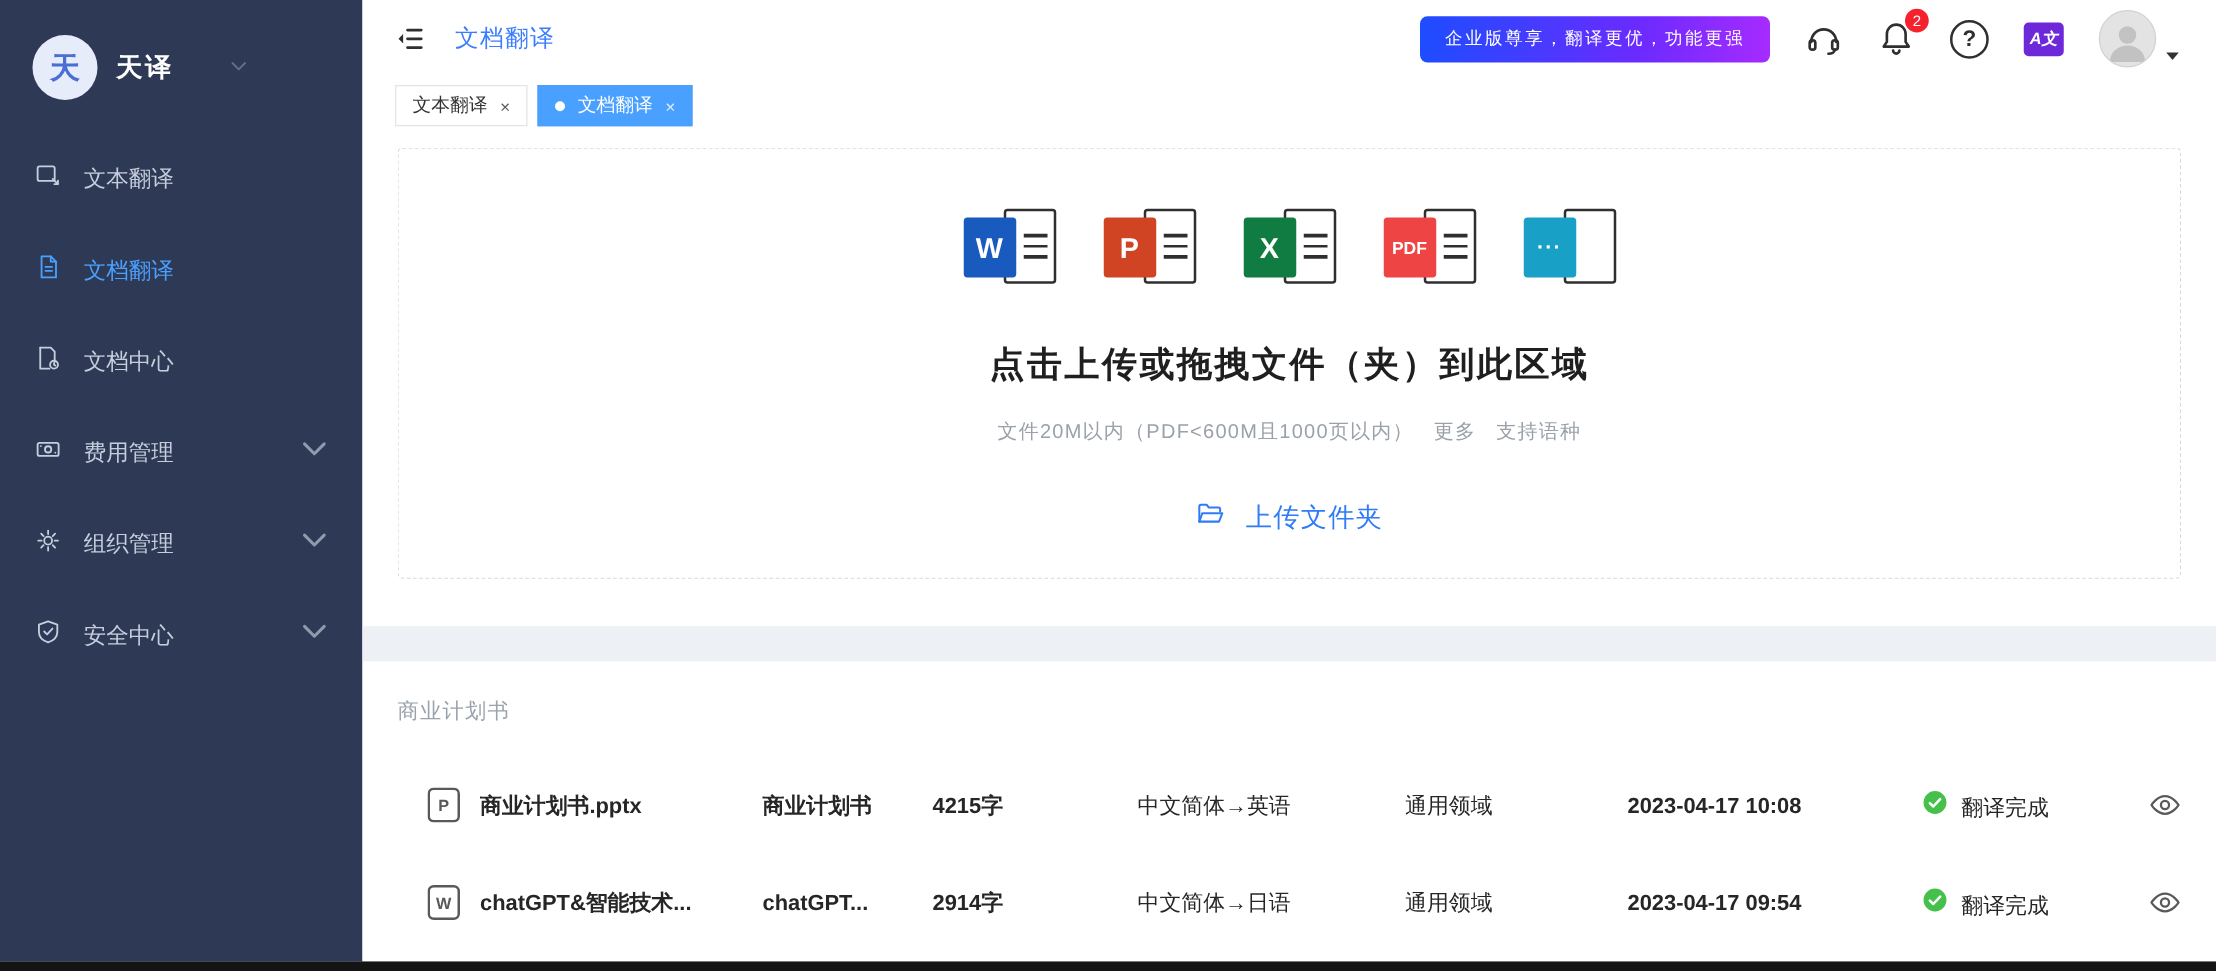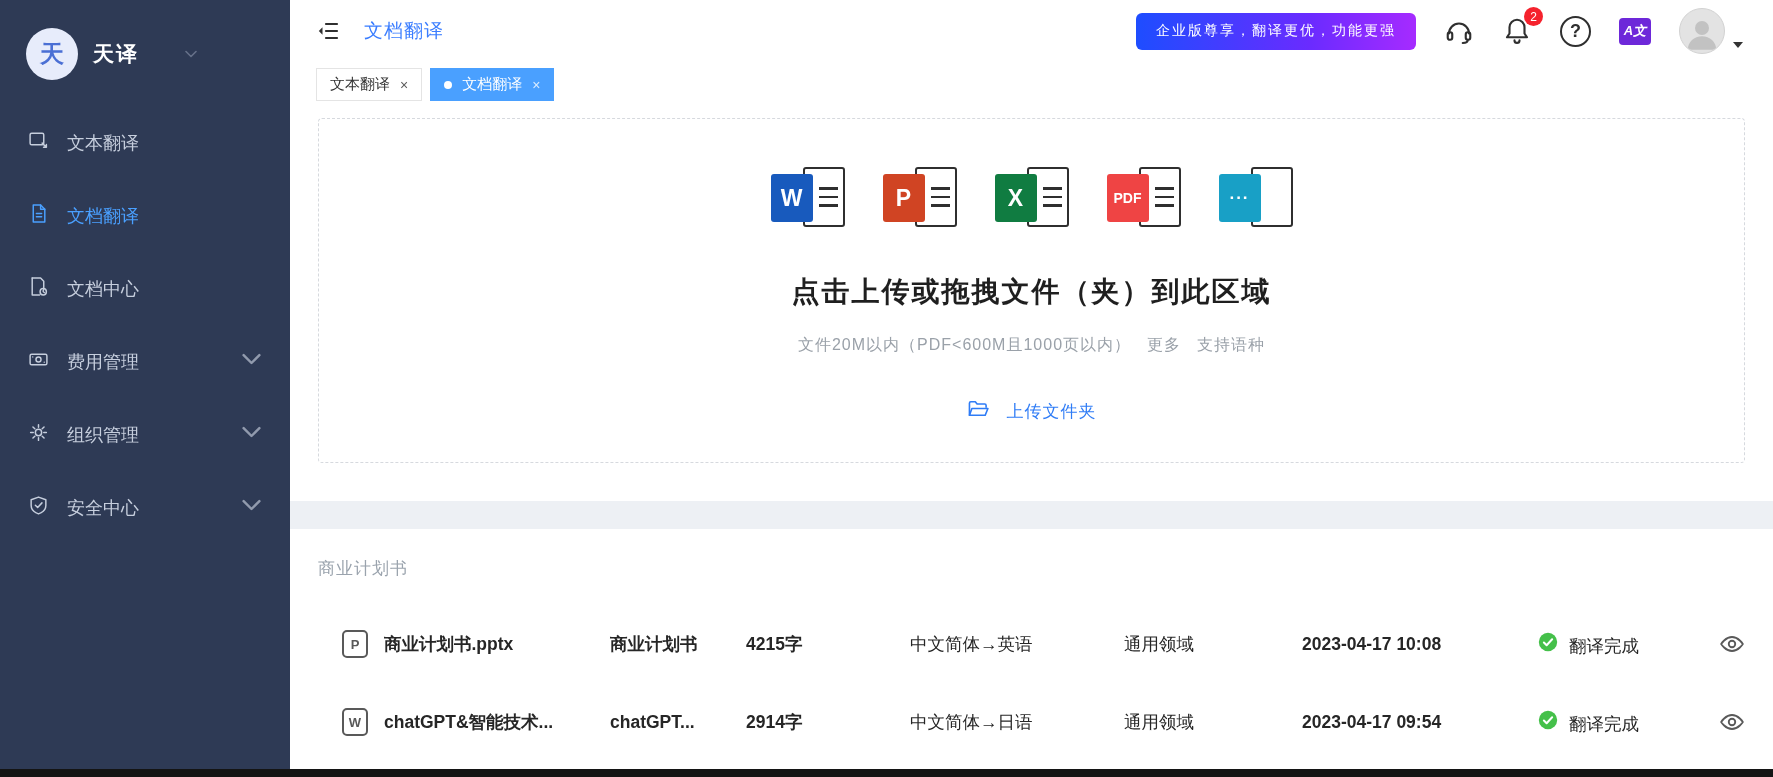--- a/index.html
+++ b/index.html
@@ -96,21 +96,21 @@
   }
   .ftype-word .ftype-badge { background: #185abd; }
   .ftype-ppt  .ftype-badge { background: #d04423; }
   .ftype-excel .ftype-badge { background: #107c41; }
   .ftype-pdf  .ftype-badge { background: #ef4444; font-size: 14px; }
   .ftype-other .ftype-badge { background: #18a0c6; font-size: 17px; letter-spacing: 1px; }
 
   .upload-main { margin-top: 44px; font-size: 28px; font-weight: 700; color: #1f1f1f; letter-spacing: 2px; }
   .upload-sub { margin-top: 24px; font-size: 16px; color: #9aa1a9; display: flex; gap: 16px; letter-spacing: 1px; }
   .sub-link { cursor: pointer; color: #9aa1a9; }
-  .upload-folder { margin-top: 44px; display: flex; align-items: center; gap: 18px; color: #2f7cf6; font-size: 17px; cursor: pointer; letter-spacing: 1px; }
+  .upload-folder { margin-top: 44px; display: flex; align-items: center; gap: 18px; color: #2f7cf6; font-size: 21px; cursor: pointer; letter-spacing: 1px; }
 
   .section-band { height: 28px; background: #edf0f4; margin: 38px -28px 0; }
 
   .records { padding-top: 28px; }
   .records-title { color: #9aa3ad; font-size: 17px; letter-spacing: 1px; }
   .record-row {
     display: grid; align-items: center; margin-top: 50px;
     grid-template-columns: 268px 136px 164px 214px 178px 235px 1fr 40px;
     padding-left: 24px; font-size: 17.5px; color: #262626;
   }

